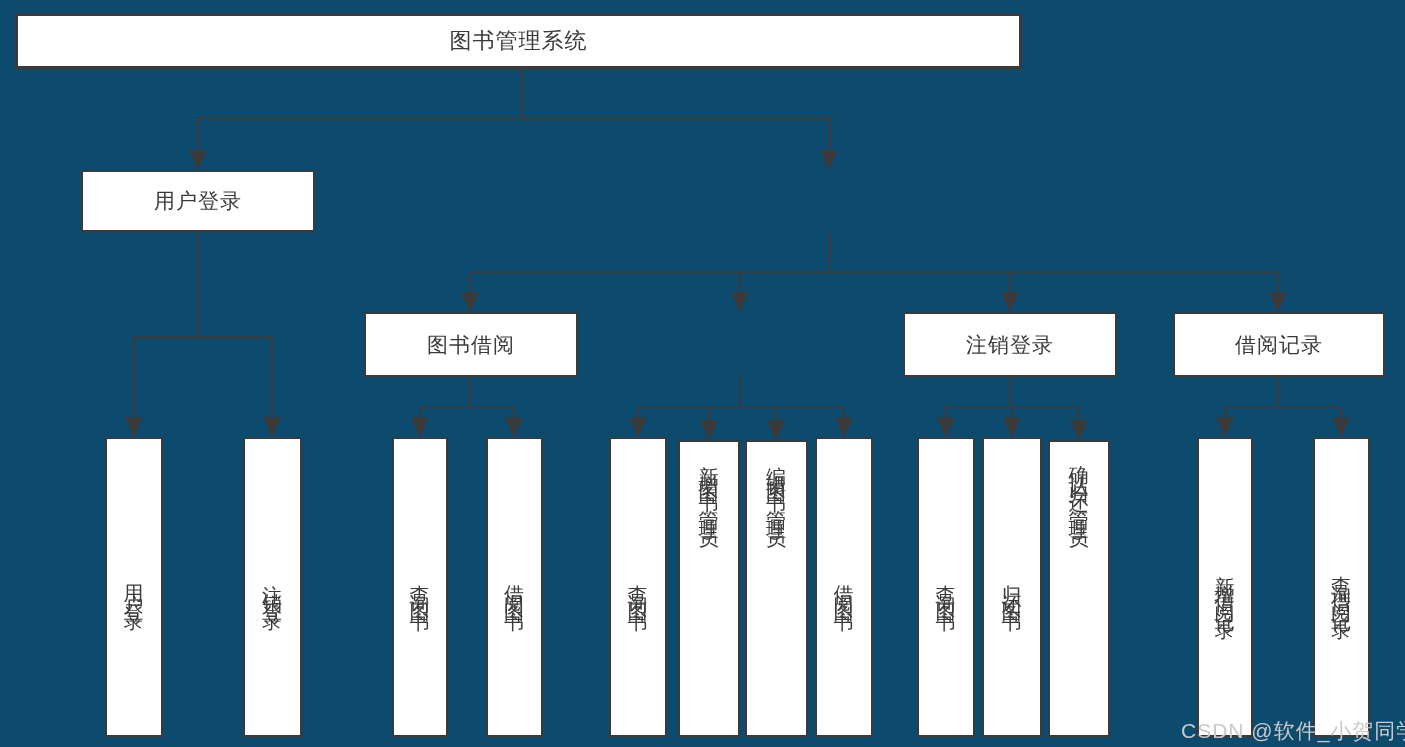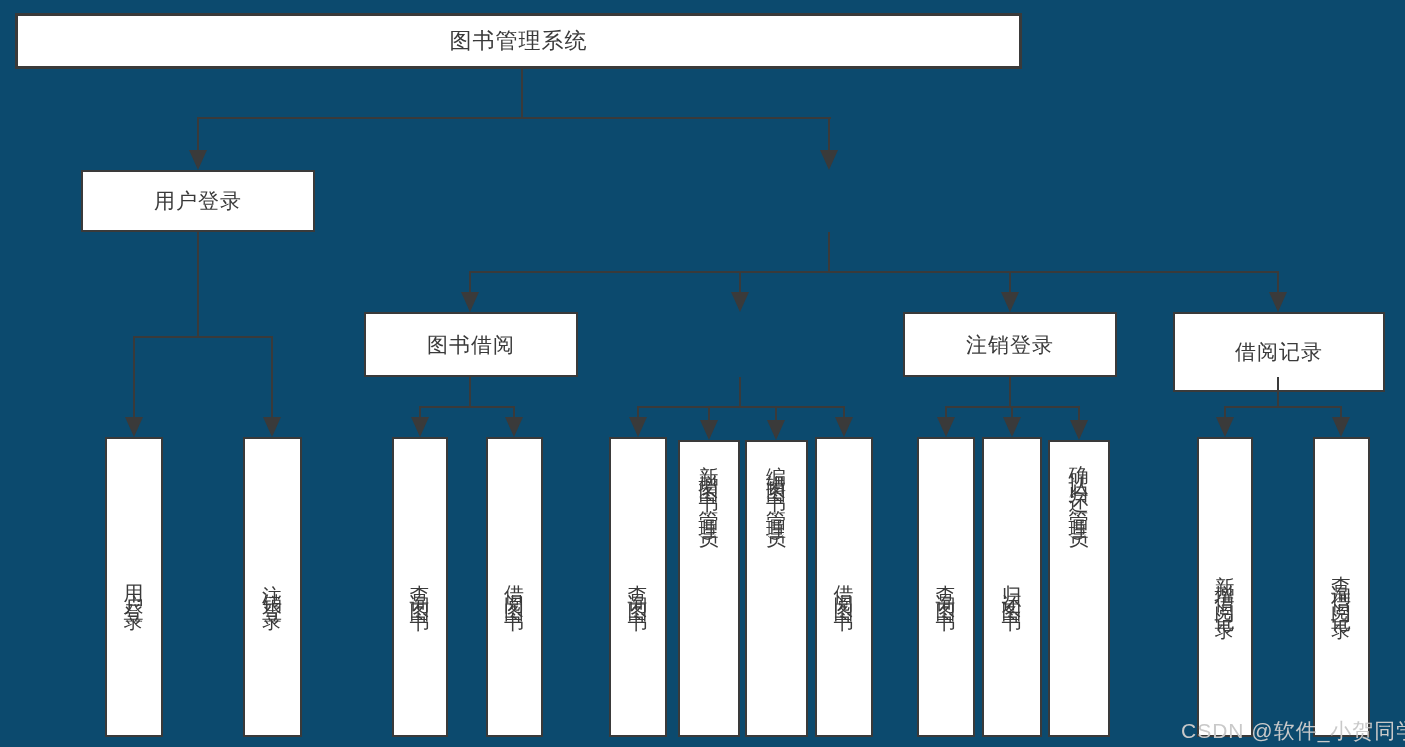--- a/index.html
+++ b/index.html
@@ -85,21 +85,21 @@
   <div class="vline" style="left:739px; top:271px; height:23px;"></div>
   <div class="vline" style="left:1009px; top:271px; height:23px;"></div>
   <div class="vline" style="left:1277px; top:271px; height:23px;"></div>
   <div class="arr" style="left:461px; top:292px;"></div>
   <div class="arr" style="left:731px; top:292px;"></div>
   <div class="arr" style="left:1001px; top:292px;"></div>
   <div class="arr" style="left:1269px; top:292px;"></div>
 
   <div class="box" style="left:364px; top:312px; width:214px; height:65px;">图书借阅</div>
   <div class="box" style="left:903px; top:312px; width:214px; height:65px;">注销登录</div>
-  <div class="box" style="left:1173px; top:312px; width:212px; height:80px;">借阅记录</div>
+  <div class="box" style="left:1173px; top:312px; width:212px; height:65px;">借阅记录</div>
 
   <div class="vline" style="left:469px; top:377px; height:29px;"></div>
   <div class="hline" style="left:419px; top:406px; width:96px;"></div>
   <div class="vline" style="left:419px; top:406px; height:13px;"></div>
   <div class="vline" style="left:513px; top:406px; height:13px;"></div>
   <div class="arr" style="left:411px; top:417px;"></div>
   <div class="arr" style="left:505px; top:417px;"></div>
 
   <div class="vline" style="left:739px; top:377px; height:29px;"></div>
   <div class="hline" style="left:637px; top:406px; width:208px;"></div>

